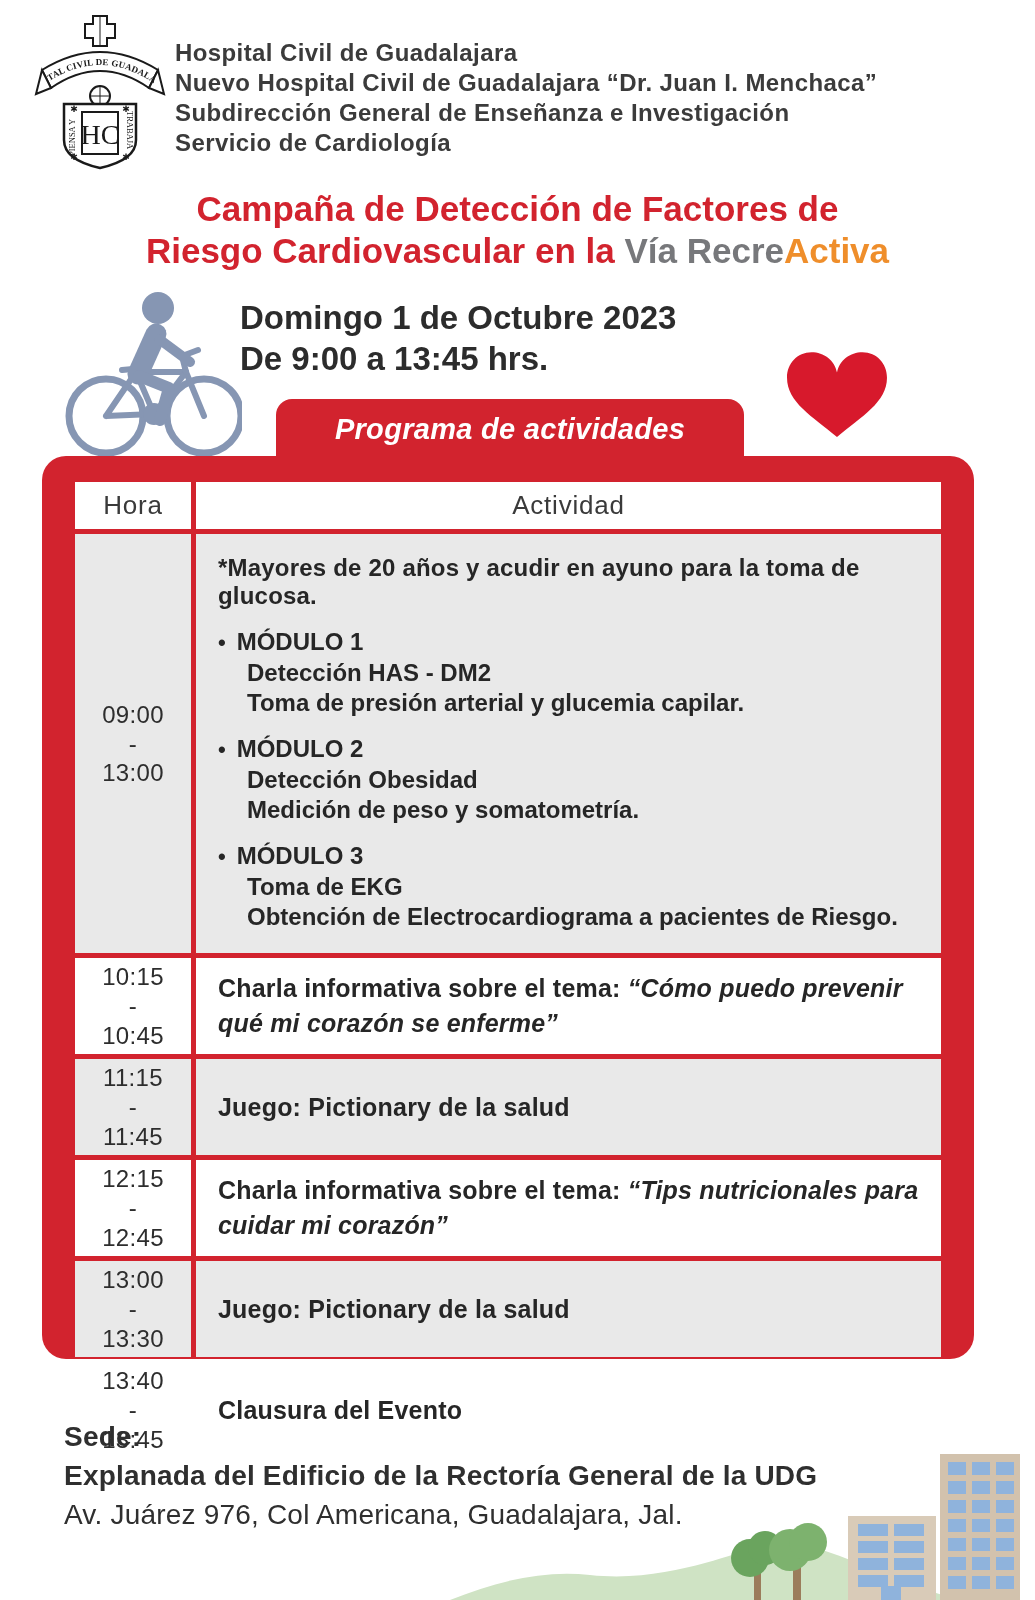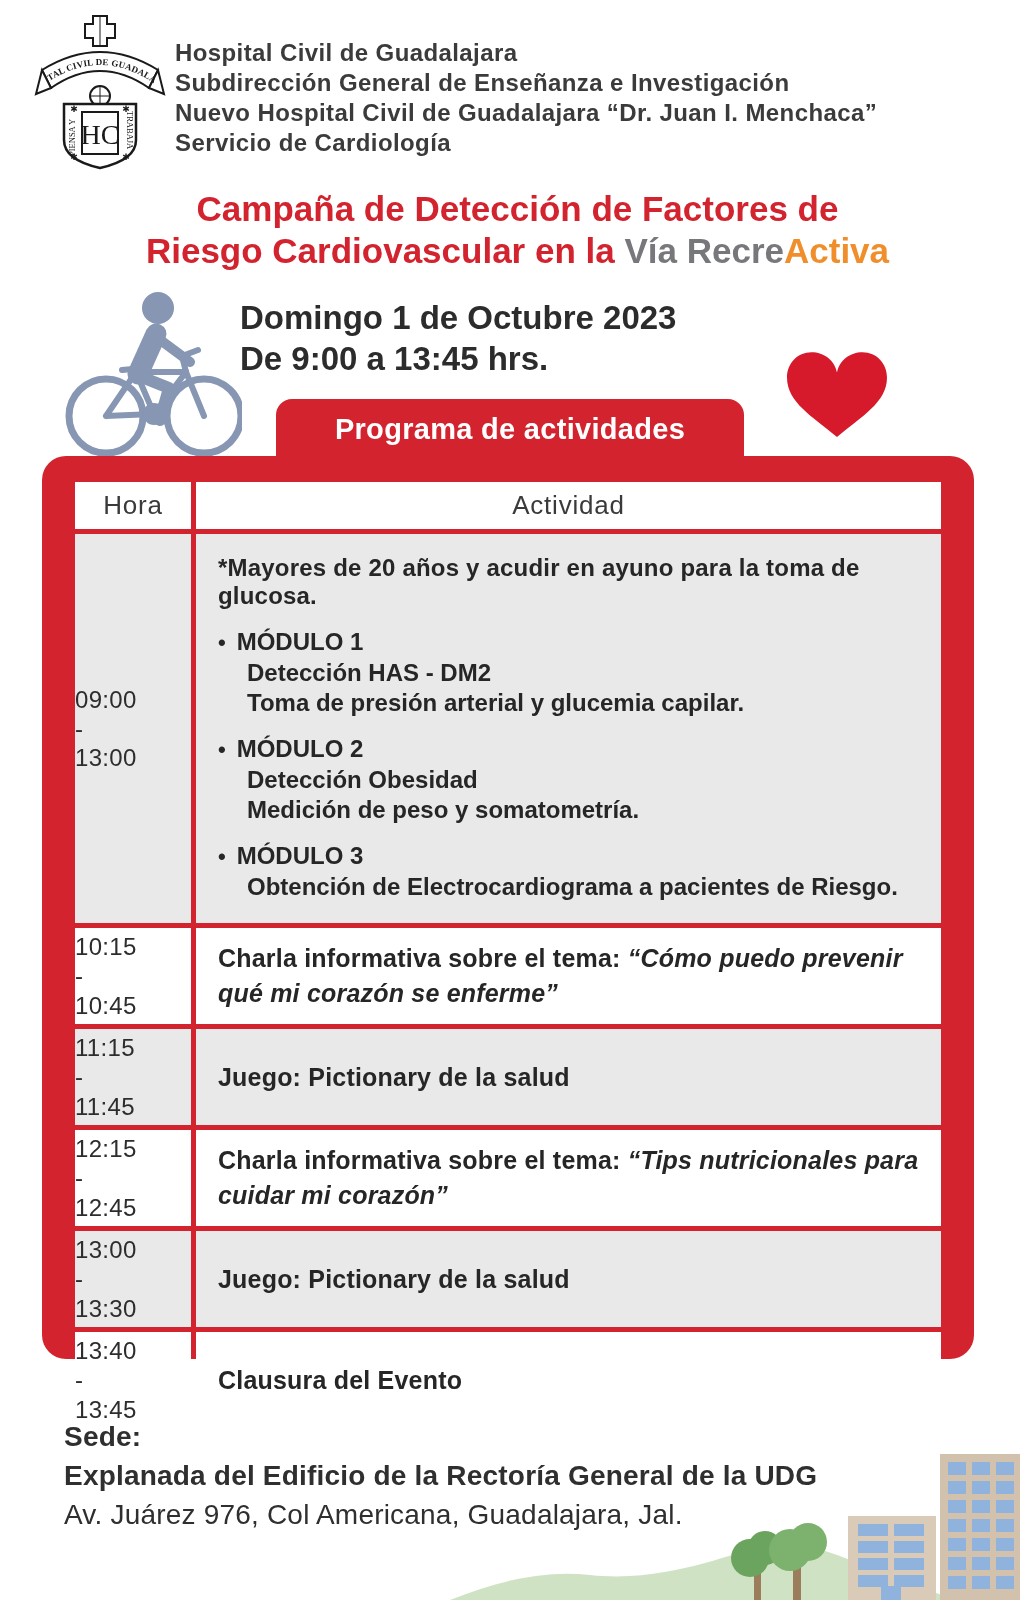--- a/index.html
+++ b/index.html
@@ -18,36 +18,36 @@
   .title .gray{color:var(--gray_text,#77787b);}
   .title .orange{color:var(--orange,#ef8e2b);}
   
   .cyclist{position:absolute;left:64px;top:284px;width:178px;height:176px;}
   .date-block{position:absolute;left:240px;top:297px;width:540px;text-align:left;
     font-size:33px;font-weight:bold;line-height:41px;color:var(--dark_text,#2c2c2c);}
   .heart{position:absolute;left:786px;top:340px;width:102px;height:104px;}
   .band{position:absolute;left:276px;top:399px;width:468px;height:60px;
     background:var(--red,#d2232e);border-radius:16px 16px 0 0;
     display:flex;align-items:center;justify-content:center;
-    color:#fff;font-size:29px;font-weight:bold;letter-spacing:.3px;}
+    color:#fff;font-size:29px;font-weight:bold;letter-spacing:.3px;font-style:italic;}
   
   .table-card{position:absolute;left:42px;top:456px;width:932px;height:903px;
     background:var(--red,#d2232e);border-radius:24px;padding:26px 33px;box-sizing:border-box;
     display:flex;}
   .table-inner{flex:1;display:flex;flex-direction:column;gap:5px;}
   .t-head{display:flex;gap:5px;height:47px;flex:none;}
   .h-cell{background:#fff;display:flex;align-items:center;justify-content:center;
     font-size:26px;color:#3a3a3a;letter-spacing:.8px;}
   .h-cell.hora{width:116px;flex:none;}
   .h-cell.act{flex:1;}
   .t-row{display:flex;gap:5px;flex:none;}
   .t-row.std{height:96px;border-radius:28px;}
   .t-row.tall{flex:1;}
   .time-cell{width:116px;flex:none;background:#fff;display:flex;flex-direction:column;
-    align-items:flex-start;justify-content:center;font-size:24px;line-height:1.22;color:#2d2d2d;
+    align-items:center;justify-content:center;font-size:24px;line-height:1.22;color:#2d2d2d;
     letter-spacing:.3px;}
   .act-cell{flex:1;background:#fff;padding:12px 22px;box-sizing:border-box;display:flex;
     flex-direction:column;justify-content:center;font-size:25px;font-weight:bold;color:#262626;}
   .t-row.shaded .time-cell,.t-row.shaded .act-cell{background:var(--shade,#e9e9e9);}
   .t-row.tall .act-cell{justify-content:flex-start;padding-top:16px;}
   .note{font-size:24px;margin:4px 0 10px 0;letter-spacing:.2px;}
   .mod{margin:7px 0 9px 0;font-size:24px;line-height:30px;}
   .mod-head{display:flex;gap:11px;align-items:baseline;}
   .bullet{font-size:22px;}
   .mod-line{margin-left:29px;}
@@ -97,22 +97,22 @@
         <text x="40" y="104">✱</text>
           <text x="92" y="104">✱</text>
         <text x="40" y="152">✱</text>
           <text x="92" y="152">✱</text>
       </g>
     </g>
   </svg>
 
   <div class="org-lines">
     <div>Hospital Civil de Guadalajara</div>
+    <div>Nuevo Hospital Civil de Guadalajara “Dr. Juan I. Menchaca”</div>
     <div>Subdirección General de Enseñanza e Investigación</div>
-    <div>Nuevo Hospital Civil de Guadalajara “Dr. Juan I. Menchaca”</div>
     <div>Servicio de Cardiología</div>
   </div>
 
   <h1 class="title">
     <div><span class="red">Campaña de Detección de Factores de</span></div>
     <div>
       <span class="red">Riesgo Cardiovascular en la</span><span class="gray"> Vía Recre</span><span class="orange">Activa</span>
     </div>
   </h1>
 
@@ -177,20 +177,21 @@
                 <span>MÓDULO 2</span>
               </div>
               <div class="mod-line">Detección Obesidad</div>
               <div class="mod-line">Medición de peso y somatometría.</div>
             </div>
             <div class="mod">
               <div class="mod-head">
                 <span class="bullet">•</span>
                 <span>MÓDULO 3</span>
               </div>
+              <div class="mod-line">Toma de EKG</div>
               <div class="mod-line">Obtención de Electrocardiograma a pacientes de Riesgo.</div>
             </div>
           </div>
         </div>
         <div class="t-row std">
           <div class="time-cell">
             <div class="time-line">10:15</div>
             <div class="time-line">-</div>
             <div class="time-line">10:45</div>
           </div>

